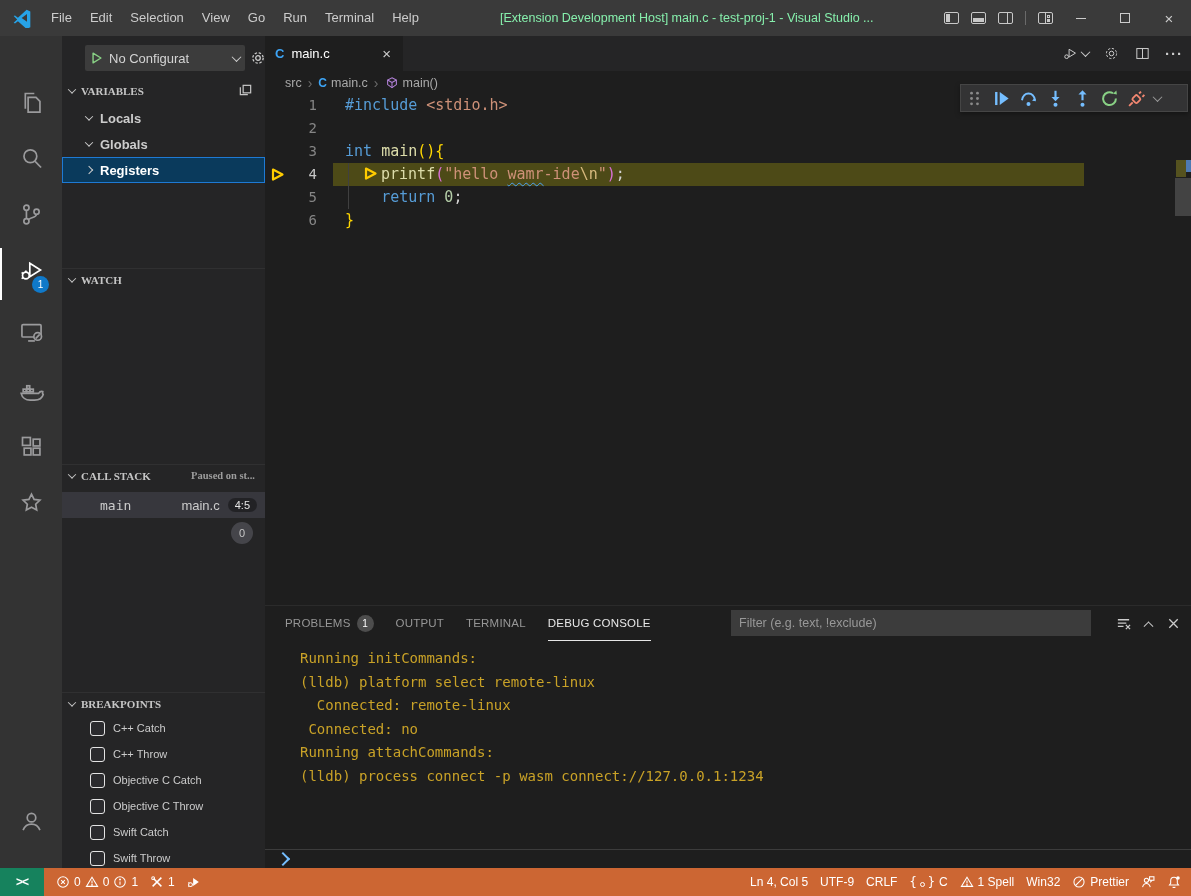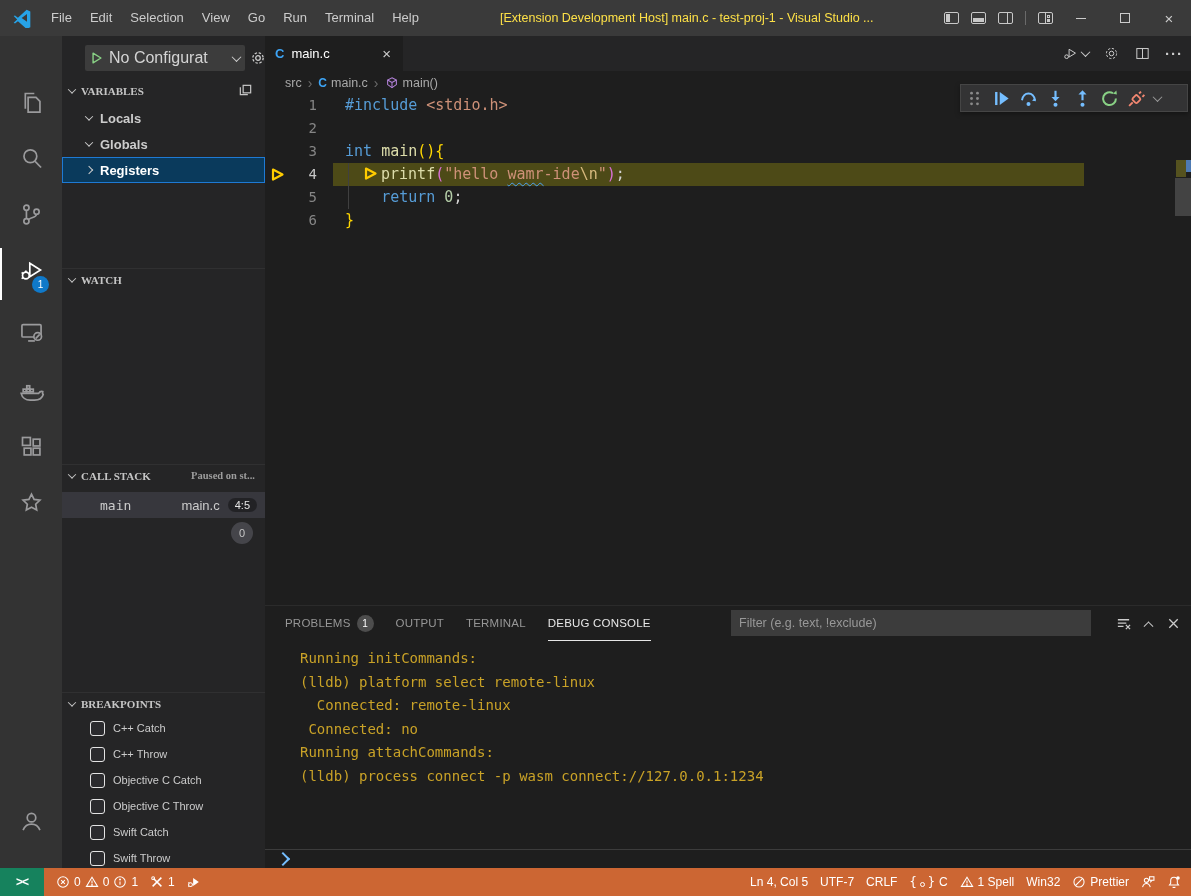--- a/index.html
+++ b/index.html
@@ -5,21 +5,21 @@
   * { box-sizing: border-box; margin: 0; padding: 0; }
   html,body { background:#1e1e1e; }
   body { font-family:"Liberation Sans", sans-serif; }
   .app { position:relative; width:1191px; height:896px; overflow:hidden; background:#1e1e1e; color:#ccc; }
 
   
   .titlebar { position:absolute; left:0; top:0; width:1191px; height:36px; background:#3a3a3a; display:flex; align-items:center; }
   .logo { width:20px; height:20px; margin:0 10px 0 12px; }
   .menu { display:flex; }
   .menu-item { color:#cccccc; font-size:13px; padding:0 9px; line-height:36px; cursor:default; }
-  .win-title { position:absolute; left:500px; top:0; line-height:36px; font-size:12.5px; color:#fde047; white-space:nowrap; max-width:430px; overflow:hidden; }
+  .win-title { position:absolute; left:500px; top:0; line-height:36px; font-size:12.5px; color:#86efac; white-space:nowrap; max-width:430px; overflow:hidden; }
   .tb-right { position:absolute; right:0; top:0; height:36px; display:flex; align-items:center; }
   .layout-ic { width:27px; height:36px; display:flex; align-items:center; justify-content:center; }
   .lbox { width:15px; height:12px; border:1px solid #c8c8c8; border-radius:2px; position:relative; }
   .lbox .fill-left { position:absolute; left:1px; top:1px; bottom:1px; width:4px; background:#c8c8c8; }
   .lbox .fill-bottom { position:absolute; left:1px; right:1px; bottom:1px; height:4px; background:#c8c8c8; }
   .lbox .line-right { position:absolute; right:4px; top:0; bottom:0; width:1px; background:#c8c8c8; }
   .tb-sep { width:1px; height:14px; background:#6a6a6a; margin:0 6px; }
   .lbox .dot1,.lbox .dot2 { position:absolute; width:3px; height:3px; border:1px solid #c8c8c8; right:2px; }
   .lbox .dot1 { top:1.5px; } .lbox .dot2 { bottom:1.5px; background:#c8c8c8; }
   .lbox .vline { position:absolute; left:6px; top:0; bottom:0; width:1px; background:#c8c8c8; }
@@ -34,21 +34,21 @@
   .ab-item svg { width:27px; height:27px; stroke:#9b9b9d; fill:none; stroke-width:1.5; }
   .ab-item.active svg { stroke:#ffffff; }
   .ab-active-bar { position:absolute; left:0; top:212px; width:2px; height:52px; background:#ffffff; }
   .ab-badge { position:absolute; left:32px; top:240px; width:17px; height:17px; border-radius:50%; background:#1079c9; color:#fff; font-size:10px; display:flex; align-items:center; justify-content:center; }
 
   
   .sidebar { position:absolute; left:62px; top:36px; width:203px; height:832px; background:#252526; overflow:hidden; }
   .run-toolbar { position:absolute; left:0; top:0; width:203px; height:44px; }
   .cfg-dd { position:absolute; left:23px; top:9px; width:160px; height:26px; background:#3c3c3c; border-radius:2px; display:flex; align-items:center; padding:0 5px; }
   .cfg-dd svg { width:14px; height:14px; margin-right:5px; flex:none; }
-  .cfg-label { font-size:16px; color:#d4d4d4; white-space:nowrap; overflow:hidden; flex:1; }
+  .cfg-label { font-size:13px; color:#d4d4d4; white-space:nowrap; overflow:hidden; flex:1; }
   .chev { width:7px; height:7px; border-right:1.6px solid #cccccc; border-bottom:1.6px solid #cccccc; display:inline-block; flex:none; }
   .chev.down { transform:rotate(45deg) translate(-1px,-1px); }
   .chev.right { transform:rotate(-45deg); }
   .chev.up { transform:rotate(-135deg) translate(-2px,-2px); }
   .gear16 { position:absolute; left:188px; top:14px; width:16px; height:16px; stroke:#cccccc; fill:none; stroke-width:1.3; }
   .section-hd { position:absolute; left:0; width:203px; height:22px; display:flex; align-items:center; font-size:11px; font-weight:bold; color:#c5c5c5; border-top:1px solid #303031;font-family:Liberation Serif, serif; }
   .section-hd .chev { width:6px; height:6px; margin:0 6px 0 7px; border-color:#c5c5c5; }
   .tree-row { position:absolute; left:0; width:203px; height:26px; display:flex; align-items:center; font-size:13px; font-weight:bold; color:#cccccc; }
   .tree-row .chev { width:6px; height:6px; margin:0 8px 0 24px; }
   .tree-row.selected { background:#0a3a5c; outline:1px solid #1e7ad4; outline-offset:-1px; color:#ffffff; }
@@ -534,21 +534,21 @@
           <path d="M7 3.5L13.5 8 7 12.5z" fill="#fff" stroke="none"></path>
           <circle cx="4" cy="11" r="2.2"></circle>
           <path d="M1.6 9.2l1-0.6M1.6 12.8l1 .6"></path>
         </svg>
     </div>
     <div class="sb-right">
       <span class="sb-item">
           <span>Ln 4, Col 5</span>
         </span>
       <span class="sb-item">
-          <span>UTF-7</span>
+          <span>UTF-9</span>
         </span>
       <span class="sb-item">
           <span>CRLF</span>
         </span>
       <span class="sb-item">
           <span class="brace">{</span>
           <span class="ring"></span>
           <span class="brace">}</span>
           <span>C</span>
         </span>

